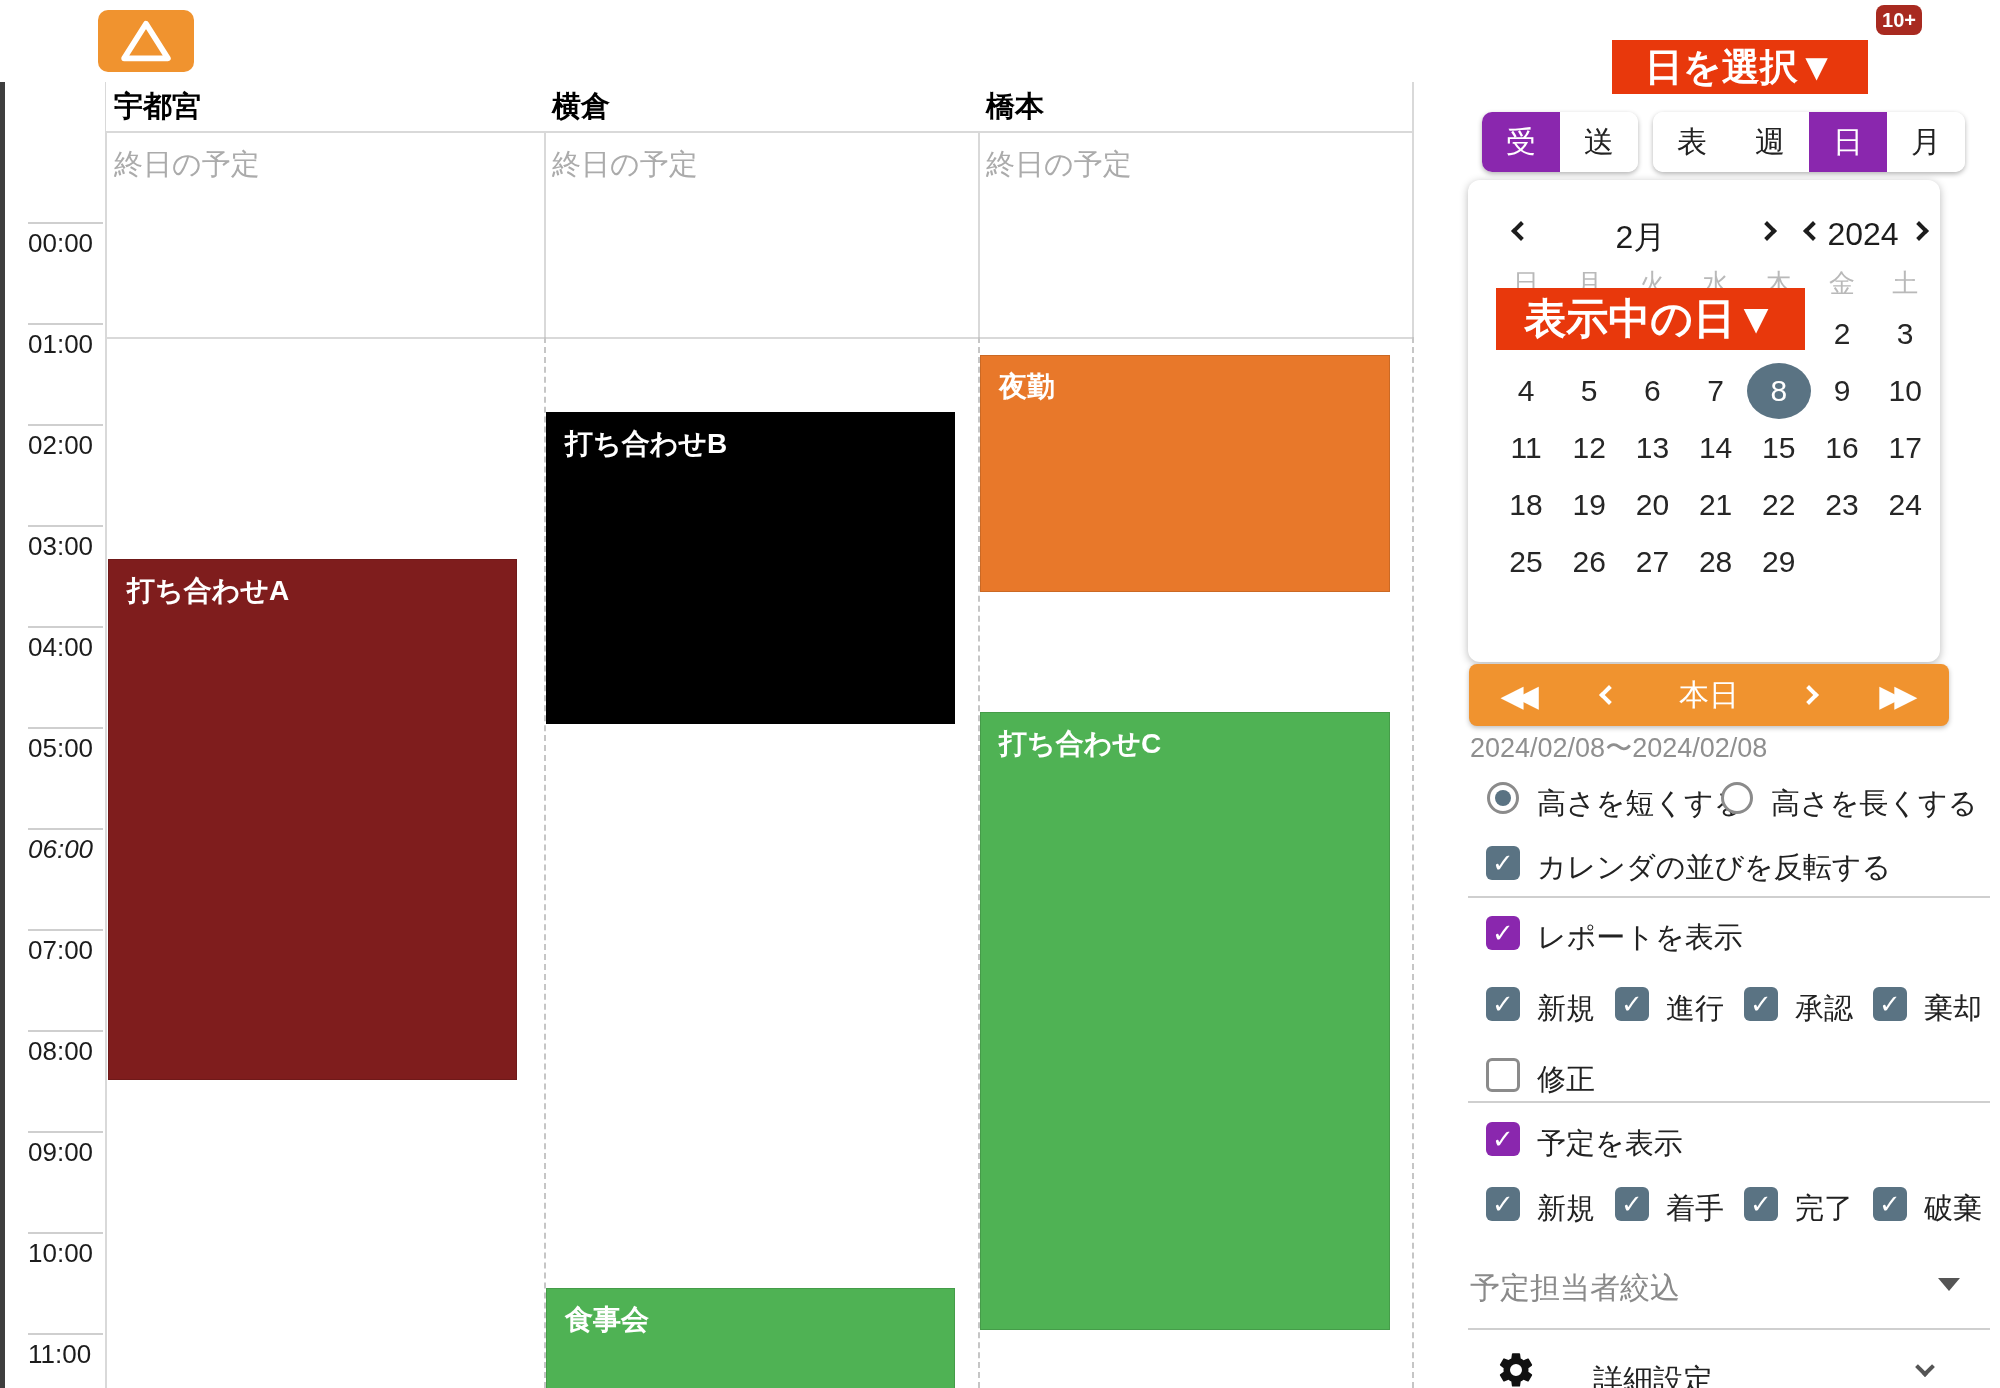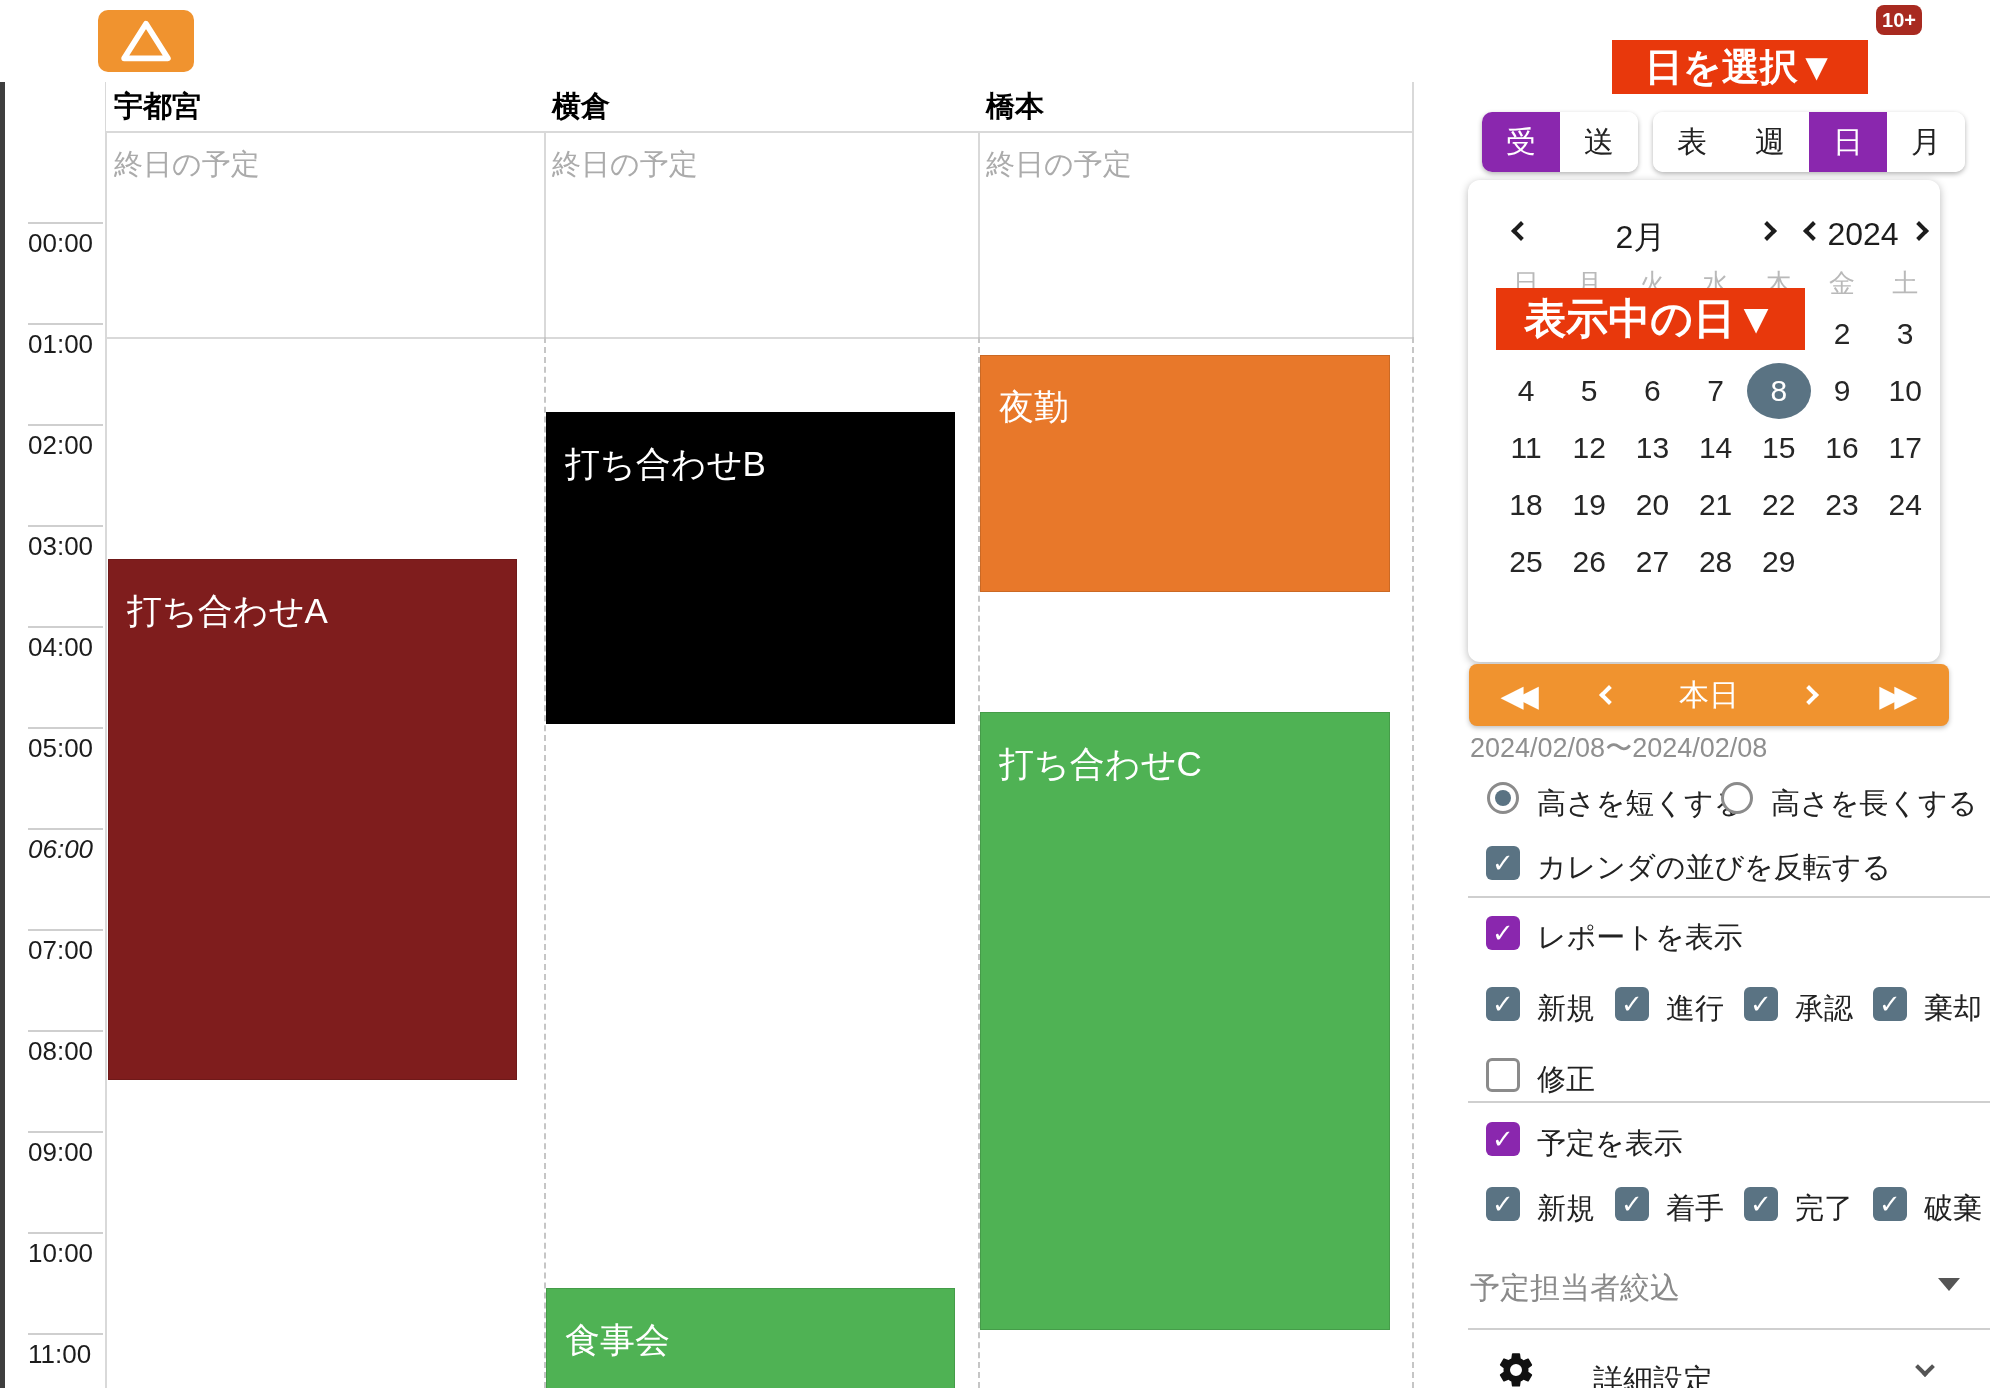--- a/index.html
+++ b/index.html
@@ -22,21 +22,21 @@
 
   
   .leftstrip{position:absolute;left:0;top:82px;width:5px;height:1306px;background:#3e3e3e;z-index:30;}
   .hline{position:absolute;background:#d9d9d9;height:2px;}
   .vline{position:absolute;background:#d9d9d9;width:2px;}
   .vdash{position:absolute;width:0;border-left:2px dashed #c6c6c6;}
   .tick{position:absolute;left:28px;width:75px;height:2px;background:#cfcfcf;}
   .hourlabel{position:absolute;left:28px;color:#1c1c1c;font-size:26px;}
   .colheader{position:absolute;top:82px;height:49px;display:flex;align-items:center;padding-left:8px;color:#000;font-size:29px;font-weight:bold;background:#fff;}
   .allday{position:absolute;top:131px;height:206px;padding:14px 0 0 8px;color:#ababab;font-size:29px;}
-  .event{position:absolute;border:1px solid rgba(0,0,0,0.12);color:#fff;font-size:35px;font-weight:normal;padding:28px 0 0 18px;overflow:hidden;cursor:pointer;}
+  .event{position:absolute;border:1px solid rgba(0,0,0,0.12);color:#fff;font-size:28px;font-weight:bold;padding:12px 0 0 18px;overflow:hidden;cursor:pointer;}
 
   
   .togglegroup{position:absolute;top:112px;height:60px;display:flex;border-radius:10px;box-shadow:0 2px 5px rgba(0,0,0,0.3);overflow:hidden;background:#fff;}
   .tbtn{width:78px;height:60px;display:flex;align-items:center;justify-content:center;font-size:30px;color:#222;background:#fff;cursor:pointer;}
   .tbtn.sel{background:#8a27ae;color:#fff;}
   .card{position:absolute;left:1468px;top:180px;width:472px;height:482px;background:#fff;border-radius:12px;box-shadow:0 2px 8px rgba(0,0,0,0.28);z-index:10;}
   .chv{display:inline-block;width:14px;height:14px;border-right:4px solid #1d1d1d;border-bottom:4px solid #1d1d1d;}
   .chv.l{transform:rotate(135deg);} .chv.r{transform:rotate(-45deg);} .chv.d{transform:rotate(45deg);}
   .chv.white{border-color:#fff;border-width:4px;}
   .navlbl{position:absolute;font-size:32px;color:#1d1d1d;text-align:center;}

